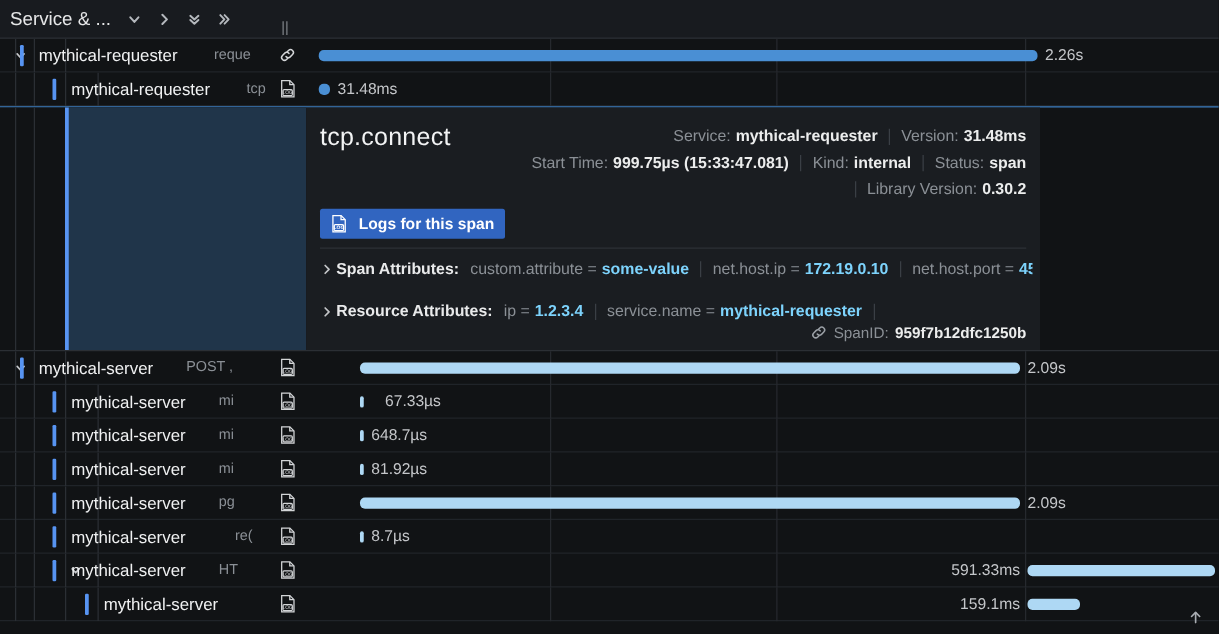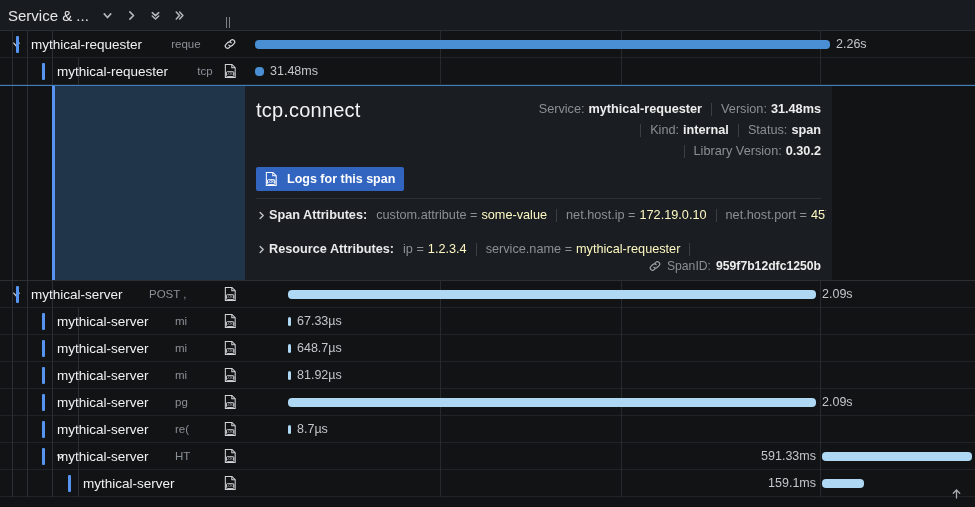--- a/index.html
+++ b/index.html
@@ -159,21 +159,21 @@
     position: absolute; left: 11px; right: 6px;
     display: flex; align-items: center; font-size: 12.7px;
     white-space: nowrap; overflow: hidden;
   }
   .attr-chev {
     width: 13px; color: #c3c5c8; flex: 0 0 13px; cursor: pointer;
     display: flex; align-items: center;
   }
   .attr-label { color: #e9eaeb; font-weight: 700; margin-right: 9px; }
   .kv { color: #8b9096; display: inline-flex; align-items: baseline; }
-  .kv b { color: #fef9c3; font-weight: 400; margin-left: 4px; }
+  .kv b { color: #7dd3fc; font-weight: 700; margin-left: 4px; }
   .vsep {
     display: inline-block; width: 1px; height: 13px;
     background: #3a3f45; margin: 0 9px; flex: 0 0 1px;
   }
   .spanid {
     position: absolute; right: 11px; font-size: 12.2px; color: #8b9096;
     display: flex; align-items: center; gap: 5px; white-space: nowrap;
   }
   .spanid b { color: #eceded; font-weight: 700; }
 
@@ -289,20 +289,24 @@
               <span>Service:</span>
               <b>mythical-requester</b>
             </span>
             <span class="sep"></span>
             <span class="grp">
               <span>Version:</span>
               <b>31.48ms</b>
             </span>
           </div>
           <div class="meta" style="top: 37px;">
+            <span class="grp">
+              <span>Start Time:</span>
+              <b>999.75µs (15:33:47.081)</b>
+            </span>
             <span class="sep"></span>
             <span class="grp">
               <span>Kind:</span>
               <b>internal</b>
             </span>
             <span class="sep"></span>
             <span class="grp">
               <span>Status:</span>
               <b>span</b>
             </span>
@@ -424,21 +428,21 @@
               <rect x="3.6" y="9.2" width="8" height="5.2" rx="1" stroke="#d3d5d7" stroke-width="1" fill="none"></rect>
               <text x="7.6" y="13.2" font-size="4.2" fill="#d3d5d7" text-anchor="middle" font-family="Liberation Sans, sans-serif">LOG</text>
             </svg>
           </div>
         </div>
         <div class="bar-col">
           <div class="gl" style="left: 195px;"></div>
           <div class="gl" style="left: 376px;"></div>
           <div class="gl" style="left: 575px;"></div>
           <div class="bar" style="left: 43px; width: 3px;"></div>
-          <div class="dur" style="left: 52px;">67.33µs</div>
+          <div class="dur" style="left: 63px;">67.33µs</div>
         </div>
       </div>
       <div class="row">
         <div class="name-col">
           <div class="guide" style="left: 12px;"></div>
           <div class="guide" style="left: 27px;"></div>
           <div class="guide" style="left: 52px;"></div>
           <div class="guide" style="left: 78px;"></div>
           <div class="accent" style="left: 42px;"></div>
           <div class="span-name" style="left: 57px;">mythical-server</div>
@@ -513,21 +517,21 @@
         </div>
       </div>
       <div class="row">
         <div class="name-col">
           <div class="guide" style="left: 12px;"></div>
           <div class="guide" style="left: 27px;"></div>
           <div class="guide" style="left: 52px;"></div>
           <div class="guide" style="left: 78px;"></div>
           <div class="accent" style="left: 42px;"></div>
           <div class="span-name" style="left: 57px;">mythical-server</div>
-          <div class="span-sub" style="left: 175px; width: 43px;">re(</div>
+          <div class="span-sub" style="left: 188px; width: 43px;">re(</div>
           <div class="log-ico" style="left: 221px;">
             <svg width="15" height="16" viewBox="0 0 16 17" fill="none">
               <path d="M2.5 1.5 H9.5 L13 5 V15.5 H2.5 Z" stroke="#d3d5d7" stroke-width="1.1" fill="none"></path>
               <path d="M9.4 1.6 V5 H12.9" stroke="#d3d5d7" stroke-width="1.1" fill="none"></path>
               <rect x="3.6" y="9.2" width="8" height="5.2" rx="1" stroke="#d3d5d7" stroke-width="1" fill="none"></rect>
               <text x="7.6" y="13.2" font-size="4.2" fill="#d3d5d7" text-anchor="middle" font-family="Liberation Sans, sans-serif">LOG</text>
             </svg>
           </div>
         </div>
         <div class="bar-col">

